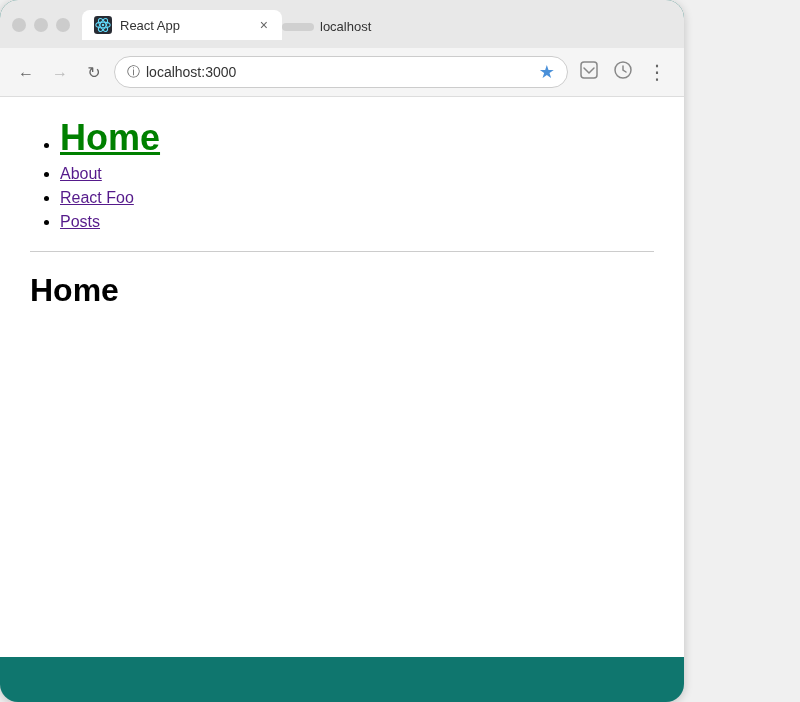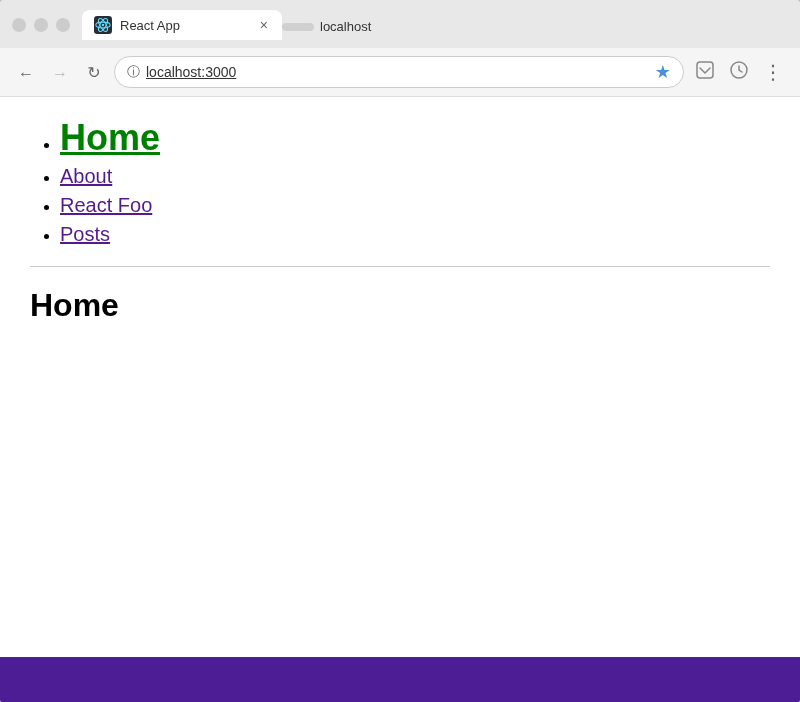--- a/index.html
+++ b/index.html
@@ -1,23 +1,23 @@
 <!DOCTYPE html>
 <html><head>
   <meta charset="utf-8">
   <style>
     * { margin: 0; padding: 0; box-sizing: border-box; }
     body { font-family: Arial, sans-serif; background: #f0f0f0; }
 
     
     .browser-window {
-      width: 800px;
+      width: 684px;
       min-height: 702px;
-      background: #4c1d95;
-      border-radius: 2px;
+      background: #0f766e;
+      border-radius: 18px;
       overflow: hidden;
       box-shadow: 0 2px 10px rgba(0,0,0,0.2);
     }
 
     
     .title-bar {
       background: #e8e8e8;
       padding: 10px 12px 0 12px;
       display: flex;
       flex-direction: column;
@@ -158,21 +158,20 @@
 
     .address-info-icon {
       color: #666;
       font-size: 13px;
     }
 
     .address-text {
       flex: 1;
       font-size: 14px;
       color: #333;
-      text-decoration: underline;
     }
 
     .star-icon {
       color: #4a90d9;
       font-size: 18px;
       cursor: pointer;
     }
 
     .toolbar-icons {
       display: flex;
@@ -205,21 +204,21 @@
       list-style: disc;
       padding-left: 30px;
       margin-bottom: 20px;
     }
 
     .nav-list li {
       margin-bottom: 6px;
     }
 
     .nav-list a {
-      font-size: 20px;
+      font-size: 16px;
       text-decoration: underline;
     }
 
     .nav-list a.active {
       color: #008000;
       font-size: 36px;
       font-weight: bold;
     }
 
     .nav-list a.visited {

